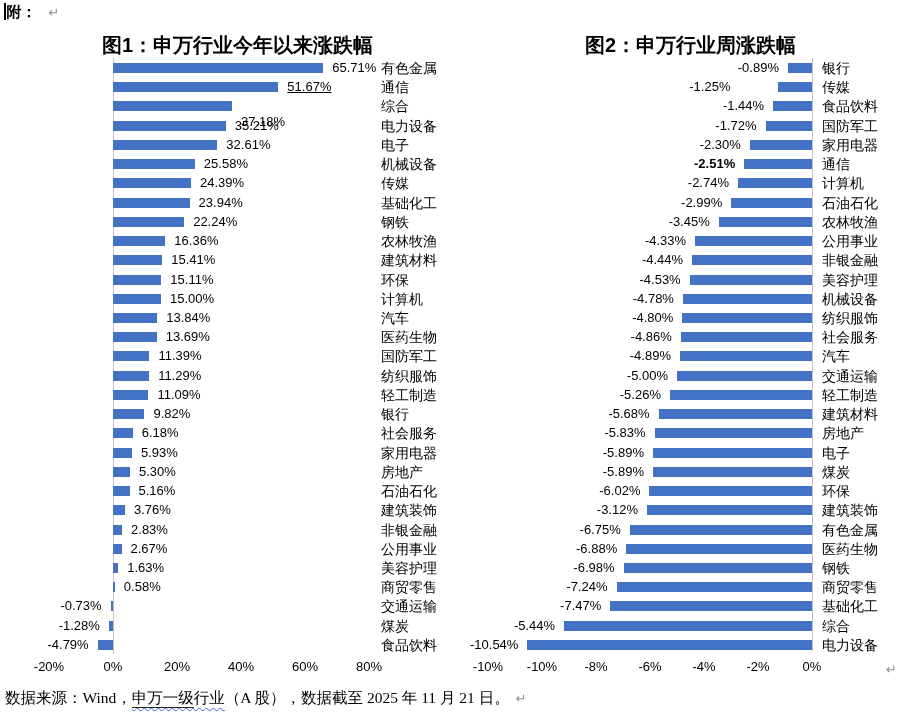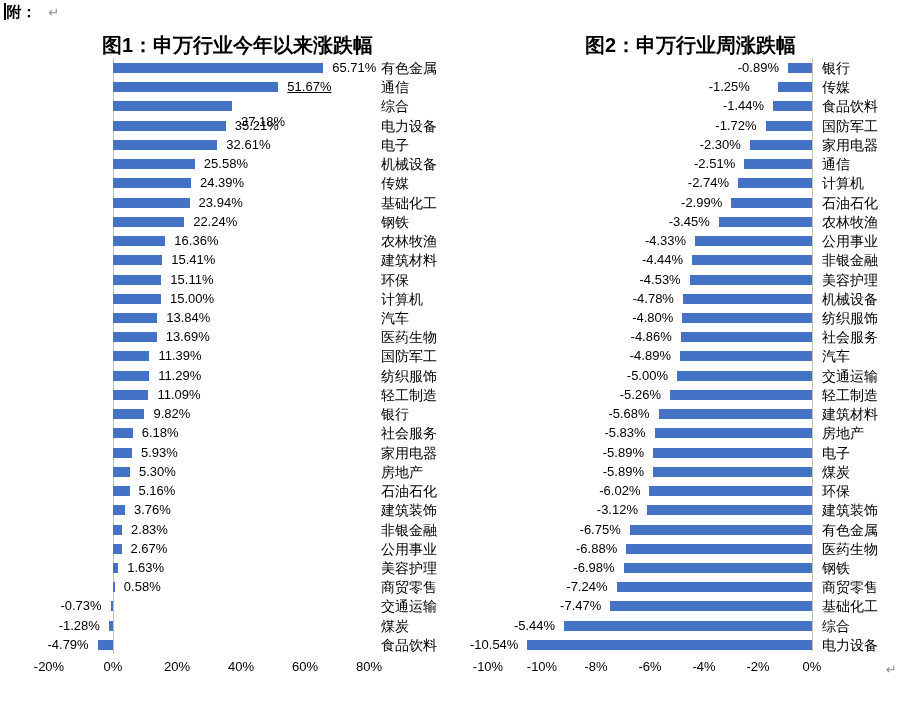--- a/index.html
+++ b/index.html
@@ -137,33 +137,33 @@
       <div class="tick-label" style="left: 277px; top: 659px;">60%</div>
       <div class="tick-label" style="left: 341px; top: 659px;">80%</div>
     </div>
   <div class="chart" id="chart-2">
       <div class="chart-title" style="left: 585px; top: 33px;">图2：申万行业周涨跌幅</div>
       <div class="axis-line" style="left: 812px; top: 58px; height: 593px; background: rgb(195, 195, 195);"></div>
       <div class="bar" style="left: 787.97px; top: 63px; width: 24.03px; background: rgb(68, 114, 196);"></div>
       <div class="val-label" style="left: 698.97px; top: 60px; width: 80px; text-align: right;">-0.89%</div>
       <div class="cat-label" style="left: 822px; top: 59px;">银行</div>
       <div class="bar" style="left: 778.25px; top: 82.23px; width: 33.75px; background: rgb(68, 114, 196);"></div>
-      <div class="val-label" style="left: 689.25px; top: 79.23px; width: 80px; text-align: center;">-1.25%</div>
+      <div class="val-label" style="left: 689.25px; top: 79.23px; width: 80px; text-align: left;">-1.25%</div>
       <div class="cat-label" style="left: 822px; top: 78.23px;">传媒</div>
       <div class="bar" style="left: 773.12px; top: 101.46px; width: 38.88px; background: rgb(68, 114, 196);"></div>
       <div class="val-label" style="left: 684.12px; top: 98.46px; width: 80px; text-align: right;">-1.44%</div>
       <div class="cat-label" style="left: 822px; top: 97.46px;">食品饮料</div>
       <div class="bar" style="left: 765.56px; top: 120.69px; width: 46.44px; background: rgb(68, 114, 196);"></div>
       <div class="val-label" style="left: 676.56px; top: 117.69px; width: 80px; text-align: right;">-1.72%</div>
       <div class="cat-label" style="left: 822px; top: 116.69px;">国防军工</div>
       <div class="bar" style="left: 749.9px; top: 139.92px; width: 62.1px; background: rgb(68, 114, 196);"></div>
       <div class="val-label" style="left: 660.9px; top: 136.92px; width: 80px; text-align: right;">-2.30%</div>
       <div class="cat-label" style="left: 822px; top: 135.92px;">家用电器</div>
       <div class="bar" style="left: 744.23px; top: 159.15px; width: 67.77px; background: rgb(68, 114, 196);"></div>
-      <div class="val-label" style="left: 655.23px; top: 156.15px; width: 80px; text-align: right;">-2.51%</div>
+      <div class="val-label" style="left: 655.23px; top: 156.15px; width: 80px; text-align: right; font-weight: bold;">-2.51%</div>
       <div class="cat-label" style="left: 822px; top: 155.15px;">通信</div>
       <div class="bar" style="left: 738.02px; top: 178.38px; width: 73.98px; background: rgb(68, 114, 196);"></div>
       <div class="val-label" style="left: 649.02px; top: 175.38px; width: 80px; text-align: right;">-2.74%</div>
       <div class="cat-label" style="left: 822px; top: 174.38px;">计算机</div>
       <div class="bar" style="left: 731.27px; top: 197.61px; width: 80.73px; background: rgb(68, 114, 196);"></div>
       <div class="val-label" style="left: 642.27px; top: 194.61px; width: 80px; text-align: right;">-2.99%</div>
       <div class="cat-label" style="left: 822px; top: 193.61px;">石油石化</div>
       <div class="bar" style="left: 718.85px; top: 216.84px; width: 93.15px; background: rgb(68, 114, 196);"></div>
       <div class="val-label" style="left: 629.85px; top: 213.84px; width: 80px; text-align: right;">-3.45%</div>
       <div class="cat-label" style="left: 822px; top: 212.84px;">农林牧渔</div>
@@ -237,14 +237,17 @@
       <div class="tick-label" style="left: 514px; top: 659px;">-10%</div>
       <div class="tick-label" style="left: 568px; top: 659px;">-8%</div>
       <div class="tick-label" style="left: 622px; top: 659px;">-6%</div>
       <div class="tick-label" style="left: 676px; top: 659px;">-4%</div>
       <div class="tick-label" style="left: 730px; top: 659px;">-2%</div>
       <div class="tick-label" style="left: 784px; top: 659px;">0%</div>
     </div>
 
   <span class="chart2-pmark">↵</span>
 
+  <div class="source-line">
+    <span>数据来源：Wind，</span><span class="wavy"><span class="ul-straight">申万一级</span><span>行业</span></span><span>（A 股），数据截至 2025 年 11 月 21 日。</span><span class="pmark">↵</span>
+  </div>
 
 </div>
 
 </body></html>

